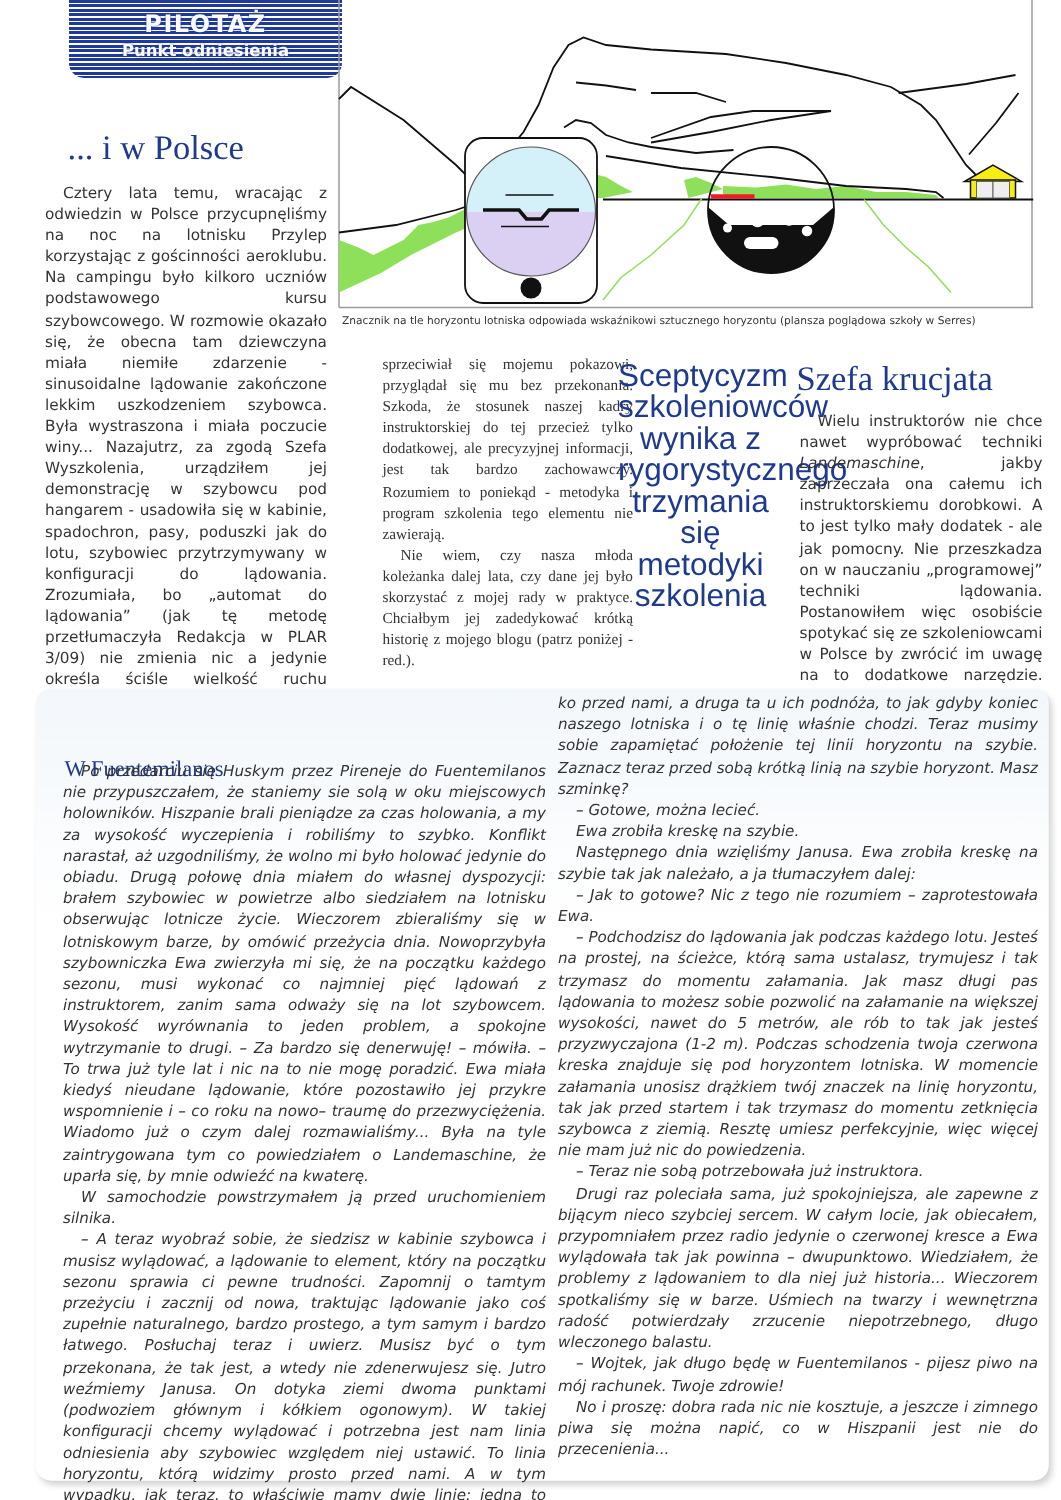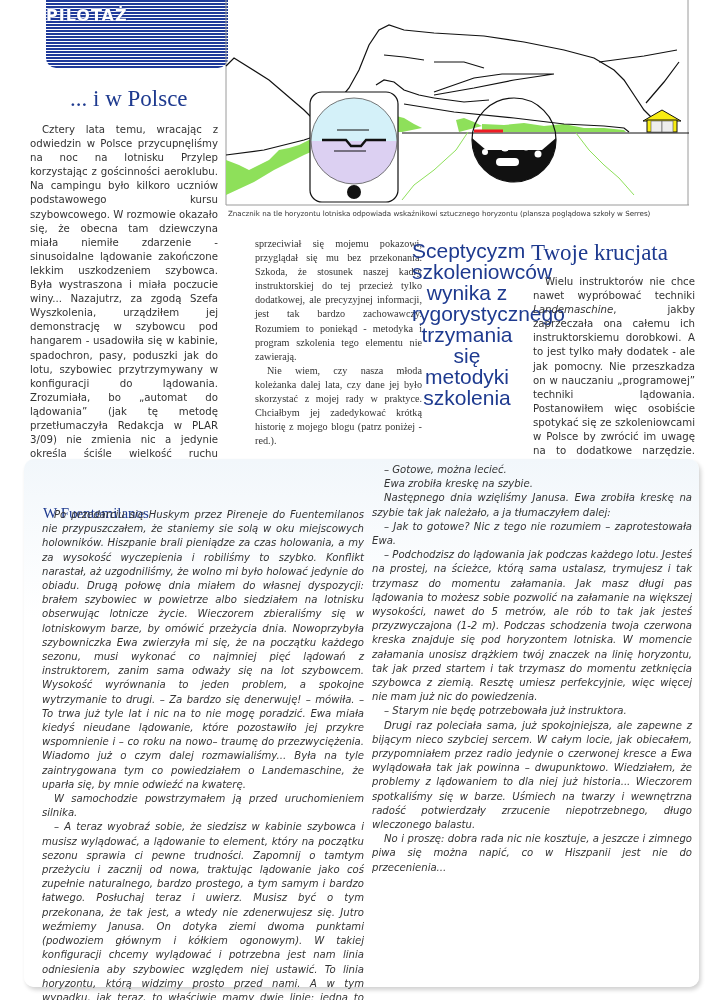--- a/index.html
+++ b/index.html
@@ -2,45 +2,45 @@
 <html><head>
 <meta charset="utf-8">
 <style>
   html, body { margin: 0; padding: 0; }
   body {
     width: 707px; height: 1000px; position: relative; overflow: hidden;
     background: #ffffff; color: #2a2a2a;
     font-family: "DejaVu Sans", sans-serif;
   }
   .header-tab {
-    position: absolute; left: 46px; top: 0; width: 182px; height: 68px;
+    position: absolute; left: 46px; top: 0; width: 182px; height: 52px;
     border-radius: 0 0 10px 10px;
     background: repeating-linear-gradient(to bottom, #1f3a9a 0px, #1f3a9a 2px, #ffffff 2px, #ffffff 3px);
-    text-align: left; color: #fff;
+    text-align: center; color: #fff;
   }
   .header-tab .section {
     font-family: "DejaVu Sans", sans-serif; font-weight: bold; font-size: 16px; letter-spacing: 1px;
     margin-top: 6px; line-height: 20px; text-shadow: 0 0 2px #1f3a9a;
   }
   .header-tab .sub {
     font-family: "DejaVu Sans", sans-serif; font-weight: bold; font-size: 11px; line-height: 16px;
     text-shadow: 0 0 2px #1f3a9a;
   }
   .figure {
     position: absolute; left: 224px; top: 0; width: 465px; height: 206px;
   }
   .figure svg { display: block; }
   .caption {
     position: absolute; left: 228px; top: 209px; width: 470px;
     font-size: 7.1px; color: #333; white-space: nowrap;
   }
   h2.serif {
     font-family: "Liberation Serif", serif; font-weight: normal; color: #1e3a8f; margin: 0;
   }
-  .h-polsce { position: absolute; left: 70px; top: 86px; font-size: 23px; }
+  .h-polsce { position: absolute; left: 45px; top: 86px; font-size: 23px; }
   .h-krucjata { position: absolute; left: 531px; top: 240px; font-size: 23px; }
   .h-fuente { position: absolute; left: 43px; top: 505px; font-size: 15px; }
   .col {
     position: absolute; font-size: 10.2px; line-height: 14.1px; text-align: justify; color: #333;
   }
   .col p { margin: 0; text-indent: 12px; }
   .col-a { left: 30px; top: 123px; width: 188px; }
   .col-b { left: 255px; top: 237px; width: 167px; font-family: Liberation Serif, serif; }
   .col-c { left: 533px; top: 275px; width: 162px; }
   .pullquote {
@@ -56,20 +56,21 @@
   .col-it { font-style: italic; font-size: 10.1px; line-height: 14.2px; }
   .col-d { left: 42px; top: 508px; width: 322px; }
   .col-e { left: 372px; top: 463px; width: 320px; }
   .col-e p.noind { text-indent: 0; }
 </style>
 </head>
 <body>
 
 <div class="header-tab">
   <div class="section">PILOTAŻ</div>
+  <div class="sub">Punkt odniesienia</div>
 </div>
 
 <div class="figure">
   <svg width="465" height="206" viewBox="0 0 465 206" xmlns="http://www.w3.org/2000/svg">
 
     <line x1="2" y1="0" x2="2" y2="205" stroke="#9a9a9a" stroke-width="1"></line>
     <line x1="2" y1="205" x2="465" y2="205" stroke="#9a9a9a" stroke-width="1"></line>
     <line x1="464" y1="0" x2="464" y2="205" stroke="#9a9a9a" stroke-width="1"></line>
 
     <g fill="#8ee05a" stroke="none">
@@ -145,35 +146,37 @@
 <div class="col col-a">
   <p>Cztery lata temu, wracając z odwiedzin w Polsce przycupnęliśmy na noc na lotnisku Przylep korzystając z gościnności aeroklubu. Na campingu było kilkoro uczniów podstawowego kursu szybowcowego. W rozmowie okazało się, że obecna tam dziewczyna miała niemiłe zdarzenie - sinusoidalne lądowanie zakończone lekkim uszkodzeniem szybowca. Była wystraszona i miała poczucie winy... Nazajutrz, za zgodą Szefa Wyszkolenia, urządziłem jej demonstrację w szybowcu pod hangarem - usadowiła się w kabinie, spadochron, pasy, poduszki jak do lotu, szybowiec przytrzymywany w konfiguracji do lądowania. Zrozumiała, bo „automat do lądowania” (jak tę metodę przetłumaczyła Redakcja w PLAR 3/09) nie zmienia nic a jedynie określa ściśle wielkość ruchu drążkiem po wyrównaniu. Sam Szef choć nie</p>
 </div>
 <div class="col col-b">
   <p style="text-indent:0">sprzeciwiał się mojemu pokazowi, przyglądał się mu bez przekonania. Szkoda, że stosunek naszej kadry instruktorskiej do tej przecież tylko dodatkowej, ale precyzyjnej informacji, jest tak bardzo zachowawczy. Rozumiem to poniekąd - metodyka i program szkolenia tego elementu nie zawierają.</p>
   <p>Nie wiem, czy nasza młoda koleżanka dalej lata, czy dane jej było skorzystać z mojej rady w praktyce. Chciałbym jej zadedykować krótką historię z mojego blogu (patrz poniżej - red.).</p>
 </div>
 
 <div class="pullquote">Sceptycyzm szkoleniowców wynika z rygorystycznego trzymania się metodyki szkolenia</div>
 
-<h2 class="serif h-krucjata">Twoje krucjata</h2>
+<h2 class="serif h-krucjata">Szefa krucjata</h2>
 <div class="col col-c">
   <p><span>Wielu instruktorów nie chce nawet wypróbować techniki </span><i>Landemaschine</i><span>, jakby zaprzeczała ona całemu ich instruktorskiemu dorobkowi. A to jest tylko mały dodatek - ale jak pomocny. Nie przeszkadza on w nauczaniu „programowej” techniki lądowania. Postanowiłem więc osobiście spotykać się ze szkoleniowcami w Polsce by zwrócić im uwagę na to dodatkowe narzędzie. Starym cam-</span></p>
 </div>
 
 <div class="panel"></div>
 <h2 class="serif h-fuente">W Fuentemilanos</h2>
 <div class="col col-it col-d">
   <p>Po przedarciu się Huskym przez Pireneje do Fuentemilanos nie przypuszczałem, że staniemy sie solą w oku miejscowych holowników. Hiszpanie brali pieniądze za czas holowania, a my za wysokość wyczepienia i robiliśmy to szybko. Konflikt narastał, aż uzgodniliśmy, że wolno mi było holować jedynie do obiadu. Drugą połowę dnia miałem do własnej dyspozycji: brałem szybowiec w powietrze albo siedziałem na lotnisku obserwując lotnicze życie. Wieczorem zbieraliśmy się w lotniskowym barze, by omówić przeżycia dnia. Nowoprzybyła szybowniczka Ewa zwierzyła mi się, że na początku każdego sezonu, musi wykonać co najmniej pięć lądowań z instruktorem, zanim sama odważy się na lot szybowcem. Wysokość wyrównania to jeden problem, a spokojne wytrzymanie to drugi. – Za bardzo się denerwuję! – mówiła. – To trwa już tyle lat i nic na to nie mogę poradzić. Ewa miała kiedyś nieudane lądowanie, które pozostawiło jej przykre wspomnienie i – co roku na nowo– traumę do przezwyciężenia. Wiadomo już o czym dalej rozmawialiśmy... Była na tyle zaintrygowana tym co powiedziałem o Landemaschine, że uparła się, by mnie odwieźć na kwaterę.</p>
   <p>W samochodzie powstrzymałem ją przed uruchomieniem silnika.</p>
   <p>– A teraz wyobraź sobie, że siedzisz w kabinie szybowca i musisz wylądować, a lądowanie to element, który na początku sezonu sprawia ci pewne trudności. Zapomnij o tamtym przeżyciu i zacznij od nowa, traktując lądowanie jako coś zupełnie naturalnego, bardzo prostego, a tym samym i bardzo łatwego. Posłuchaj teraz i uwierz. Musisz być o tym przekonana, że tak jest, a wtedy nie zdenerwujesz się. Jutro weźmiemy Janusa. On dotyka ziemi dwoma punktami (podwoziem głównym i kółkiem ogonowym). W takiej konfiguracji chcemy wylądować i potrzebna jest nam linia odniesienia aby szybowiec względem niej ustawić. To linia horyzontu, którą widzimy prosto przed nami. A w tym wypadku, jak teraz, to właściwie mamy dwie linie: jedna to poszarpana linia szczytów gór dale-</p>
 </div>
 <div class="col col-it col-e">
+  <p class="noind">ko przed nami, a druga ta u ich podnóża, to jak gdyby koniec naszego lotniska i o tę linię właśnie chodzi. Teraz musimy sobie zapamiętać położenie tej linii horyzontu na szybie. Zaznacz teraz przed sobą krótką linią na szybie horyzont. Masz szminkę?</p>
   <p>– Gotowe, można lecieć.</p>
   <p>Ewa zrobiła kreskę na szybie.</p>
   <p>Następnego dnia wzięliśmy Janusa. Ewa zrobiła kreskę na szybie tak jak należało, a ja tłumaczyłem dalej:</p>
   <p>– Jak to gotowe? Nic z tego nie rozumiem – zaprotestowała Ewa.</p>
   <p>– Podchodzisz do lądowania jak podczas każdego lotu. Jesteś na prostej, na ścieżce, którą sama ustalasz, trymujesz i tak trzymasz do momentu załamania. Jak masz długi pas lądowania to możesz sobie pozwolić na załamanie na większej wysokości, nawet do 5 metrów, ale rób to tak jak jesteś przyzwyczajona (1-2 m). Podczas schodzenia twoja czerwona kreska znajduje się pod horyzontem lotniska. W momencie załamania unosisz drążkiem twój znaczek na linię horyzontu, tak jak przed startem i tak trzymasz do momentu zetknięcia szybowca z ziemią. Resztę umiesz perfekcyjnie, więc więcej nie mam już nic do powiedzenia.</p>
-  <p>– Starym nie będę potrzebowała już instruktora.</p>
+  <p>– Teraz nie sobą potrzebowała już instruktora.</p>
   <p>Drugi raz poleciała sama, już spokojniejsza, ale zapewne z bijącym nieco szybciej sercem. W całym locie, jak obiecałem, przypomniałem przez radio jedynie o czerwonej kresce a Ewa wylądowała tak jak powinna – dwupunktowo. Wiedziałem, że problemy z lądowaniem to dla niej już historia... Wieczorem spotkaliśmy się w barze. Uśmiech na twarzy i wewnętrzna radość potwierdzały zrzucenie niepotrzebnego, długo wleczonego balastu.</p>
+  <p>– Wojtek, jak długo będę w Fuentemilanos - pijesz piwo na mój rachunek. Twoje zdrowie!</p>
   <p>No i proszę: dobra rada nic nie kosztuje, a jeszcze i zimnego piwa się można napić, co w Hiszpanii jest nie do przecenienia...</p>
 
 </div>
 
 </body></html>

